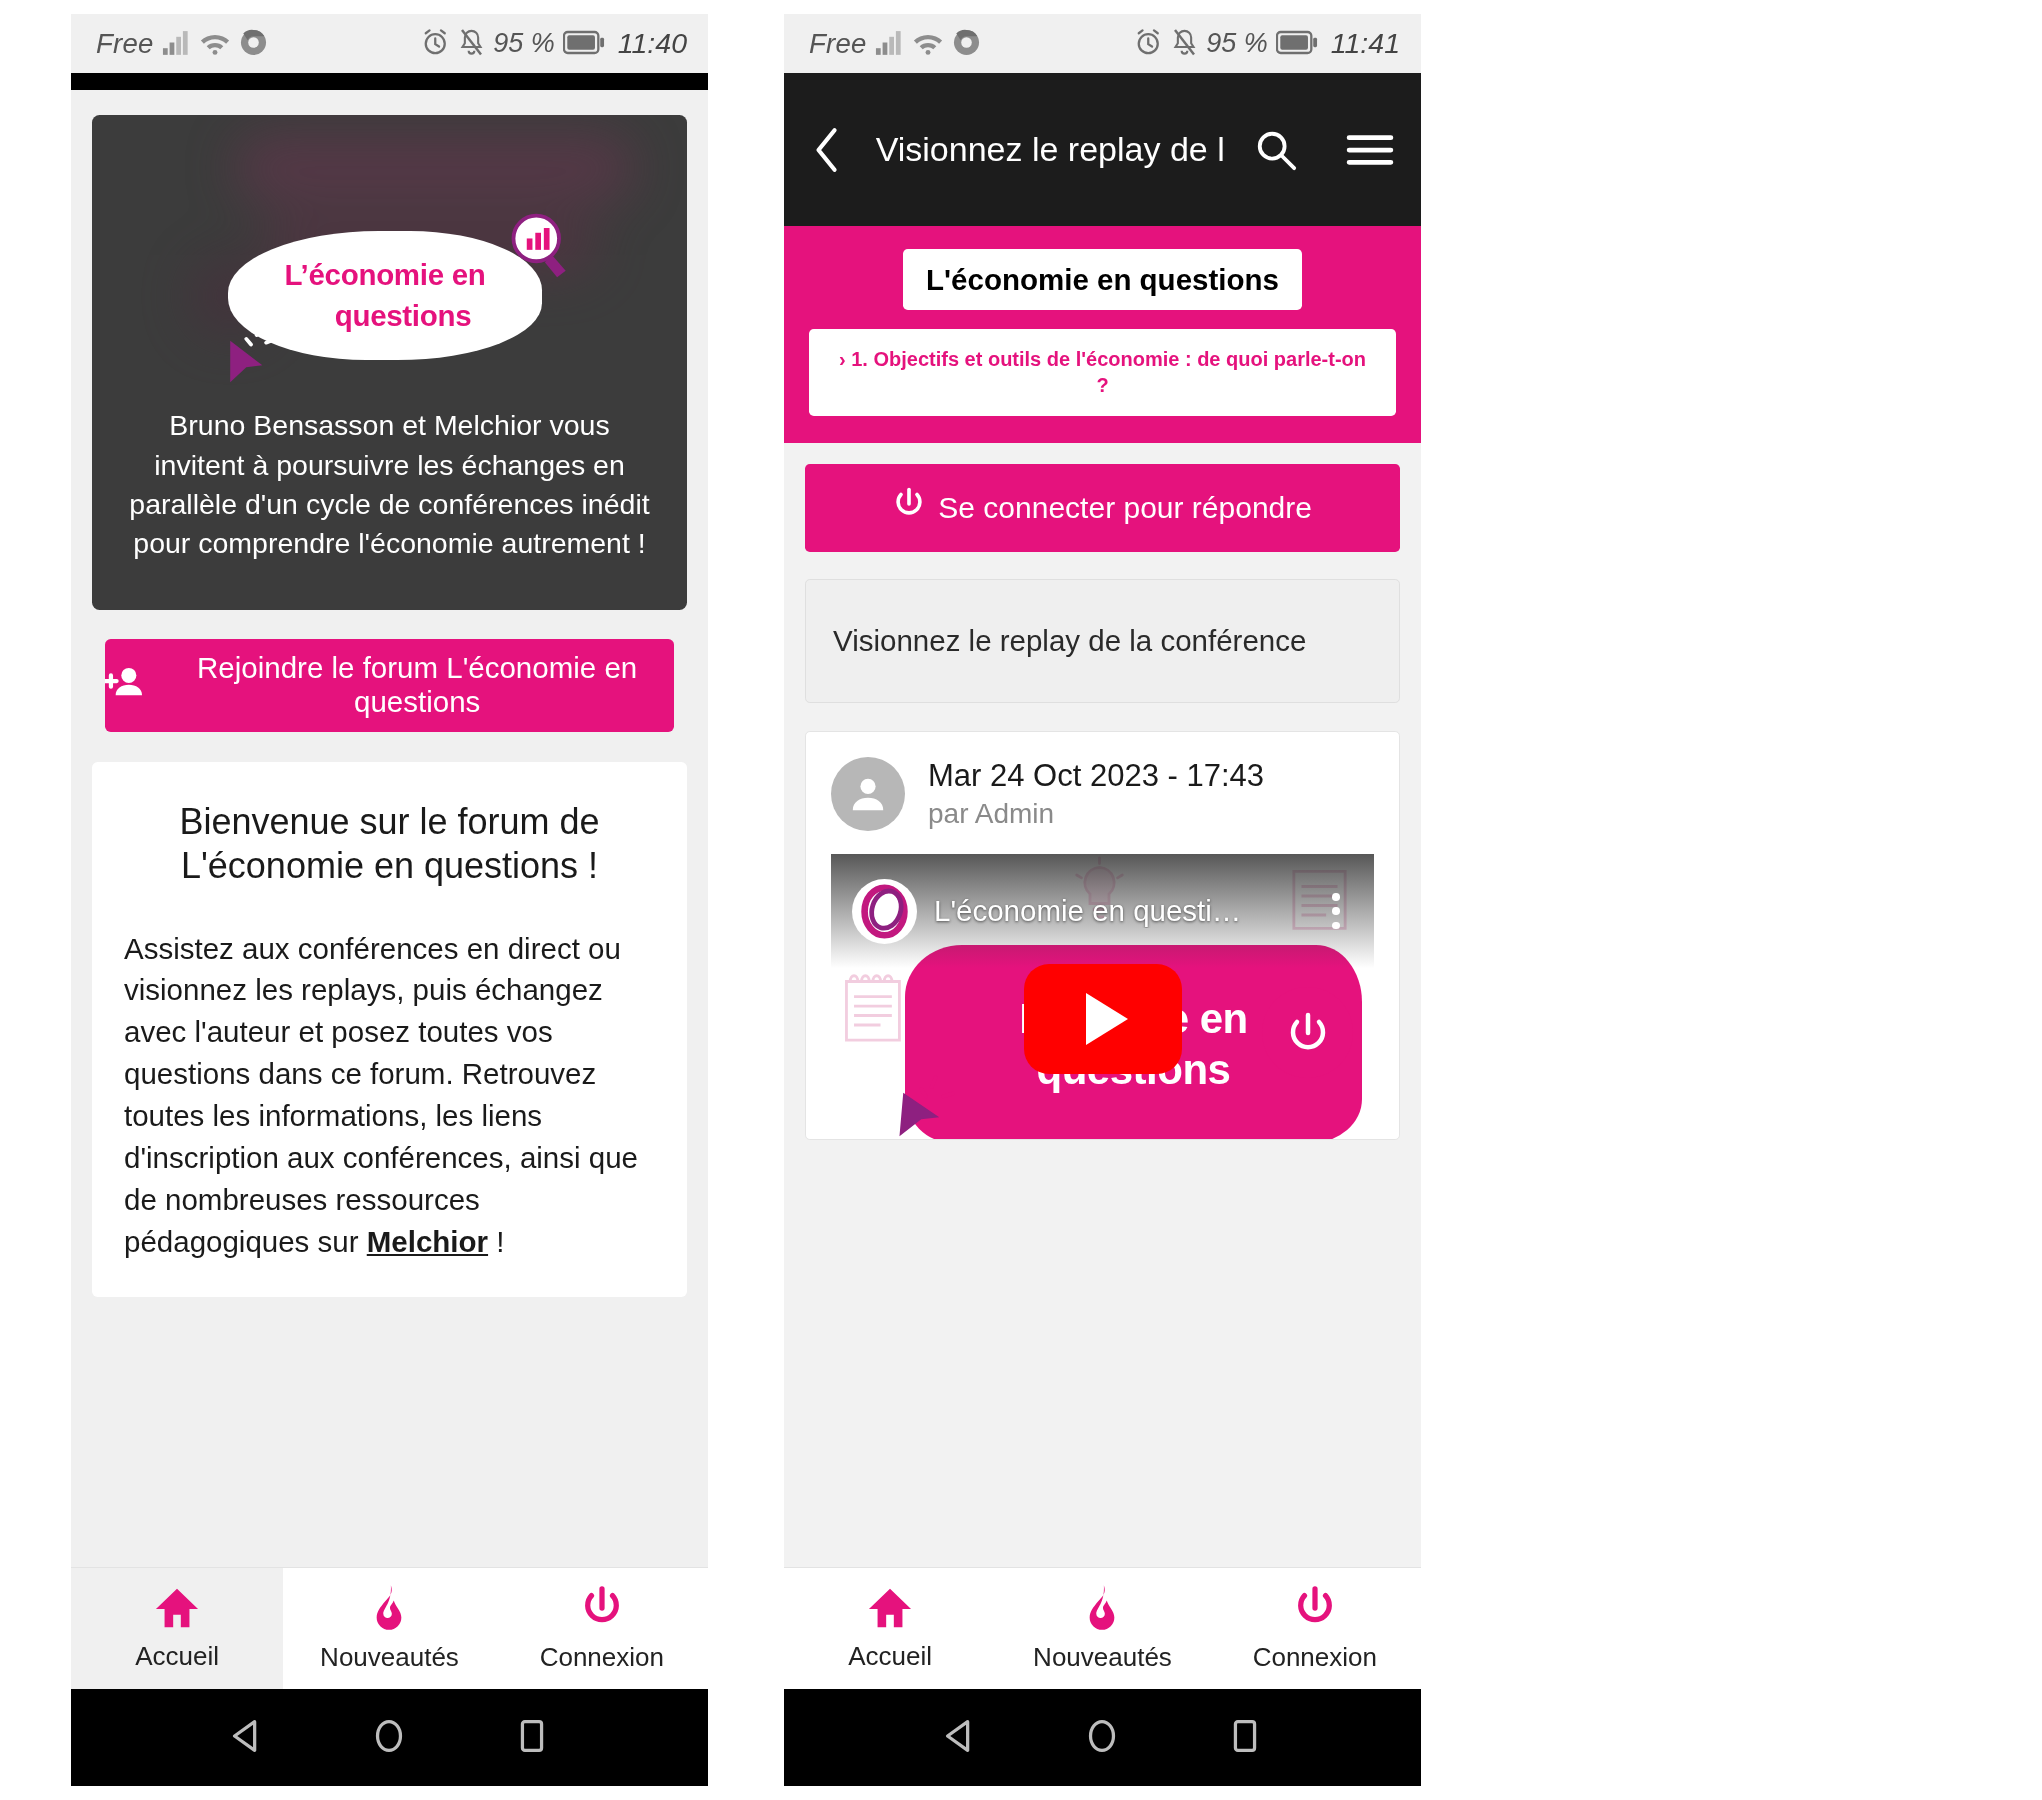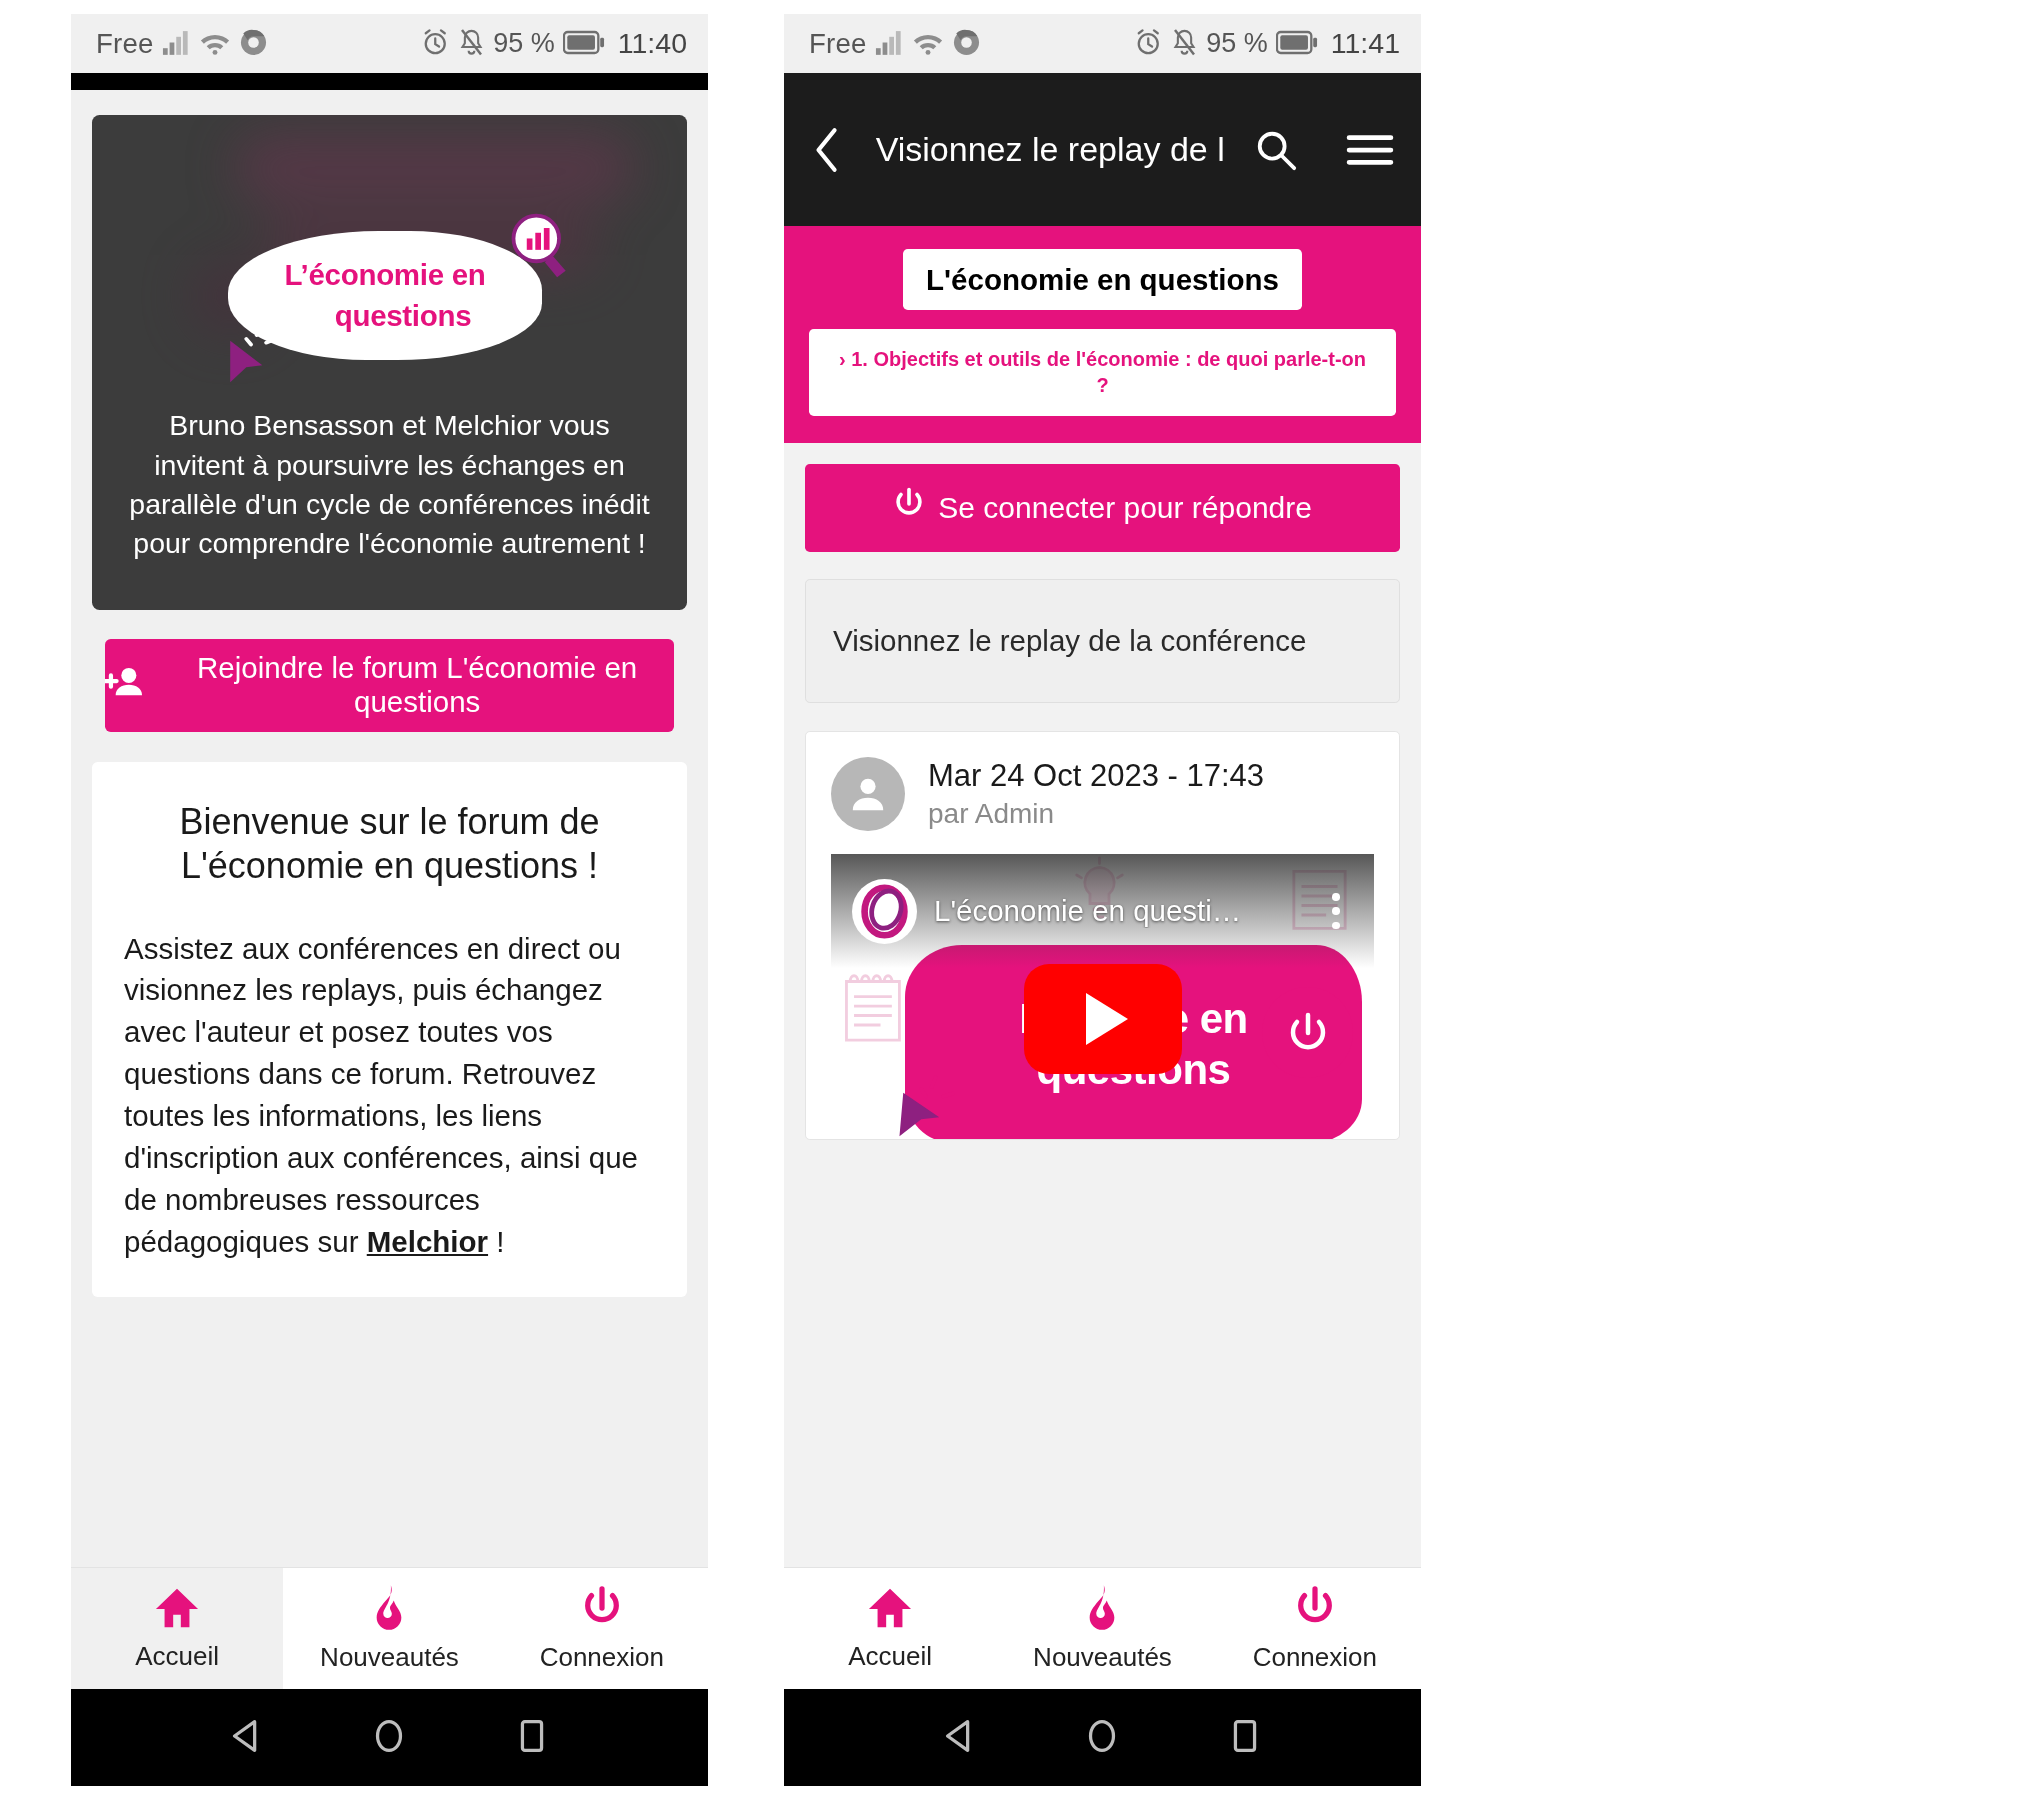--- a/index.html
+++ b/index.html
@@ -26,20 +26,21 @@
   }
 
   
   .statusbar {
     height: 59px;
     background: #f0f0f0;
     display: flex;
     align-items: center;
     padding: 0 21px 0 25px;
     flex: 0 0 auto;
+    font-style: italic;
   }
   .sb-left { display: flex; align-items: center; gap: 8.6px; }
   .sb-carrier { font-size: 27.6px; color: #555; letter-spacing: 0.2px; }
   .sb-right { margin-left: auto; display: flex; align-items: center; gap: 8.6px; }
   .sb-batt-text { font-size: 27px; color: #555; }
   .sb-time { font-size: 28.5px; color: #444; margin-left: 3.8px; }
   .ico { display: block; }
 
   
   .blackstrip { height: 17px; background: #000; flex: 0 0 auto; }

